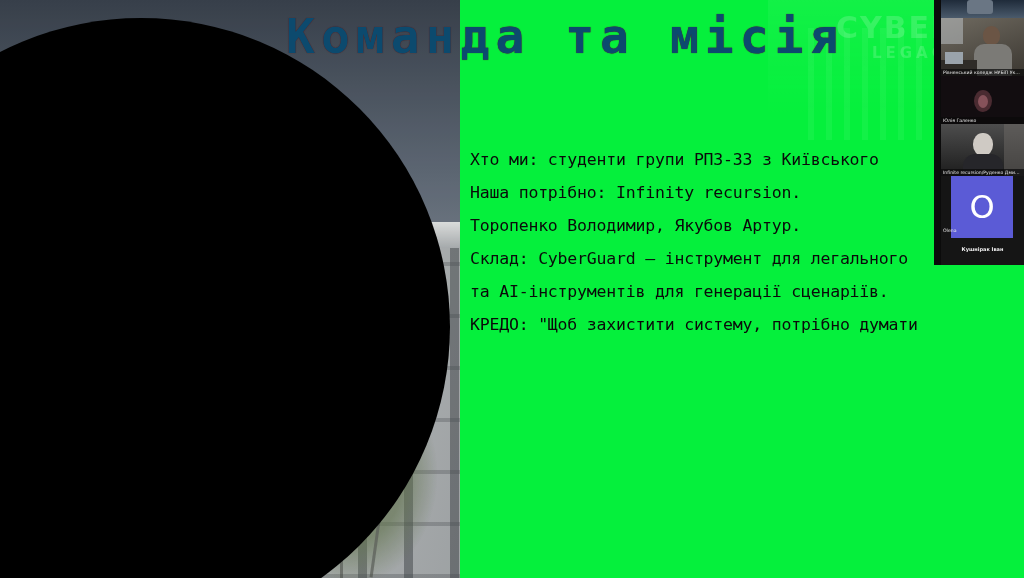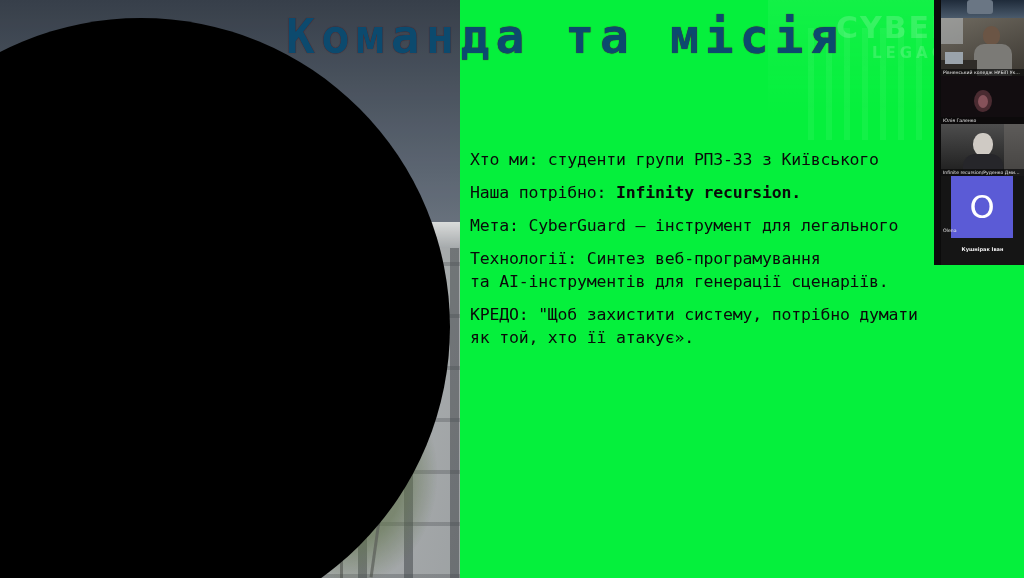--- a/index.html
+++ b/index.html
@@ -177,21 +177,21 @@
     position:absolute;
     left:470px; top:148px;
     width:520px;
     color:#0a0a0a;
     font-size:16.5px;
     line-height:23px;
     letter-spacing:-0.2px;
   }
   .para{ margin-bottom:10px; }
   .lead{ font-weight:normal; }
-  .strong{ font-weight:bold; }
+  .strong{ font-weight:normal; }
 
   
   .vc-panel{
     position:absolute;
     left:941px; top:0;
     width:83px; height:265px;
     background:#151515;
     overflow:hidden;
   }
   .vc-tile{
@@ -318,34 +318,33 @@
 
     <div class="para">
       <div><span class="lead">Хто ми:</span><span> студенти групи РПЗ-33 з Київського</span></div>
     </div>
 
     <div class="para">
       <div><span class="lead">Наша потрібно:</span><span class="strong"> Infinity recursion.</span></div>
     </div>
 
     <div class="para">
-    </div>
-
-    <div class="para">
-      <div><span class="lead">Мета: CyberGuard</span><span> — інструмент для легального</span></div>
-    </div>
-
-    <div class="para">
-      <div><span class="lead">Технології:</span><span> Синтез веб-програмування</span></div>
+      <div><span>Торопенко Володимир, Якубов Артур.</span></div>
+    </div>
+
+    <div class="para">
+      <div><span class="lead">Склад: CyberGuard</span><span> — інструмент для легального</span></div>
+    </div>
+
+    <div class="para">
       <div><span>та AI-інструментів для генерації сценаріїв.</span></div>
     </div>
 
     <div class="para">
       <div><span class="lead">КРЕДО:</span><span> "Щоб захистити систему, потрібно думати</span></div>
-      <div><span>як той, хто її атакує».</span></div>
     </div>
 
   </div>
 
   <div class="vc-sliver"></div>
   <div class="vc-panel">
 
     <div class="vc-tile tile0">
       <div class="blob"></div>
     </div>

